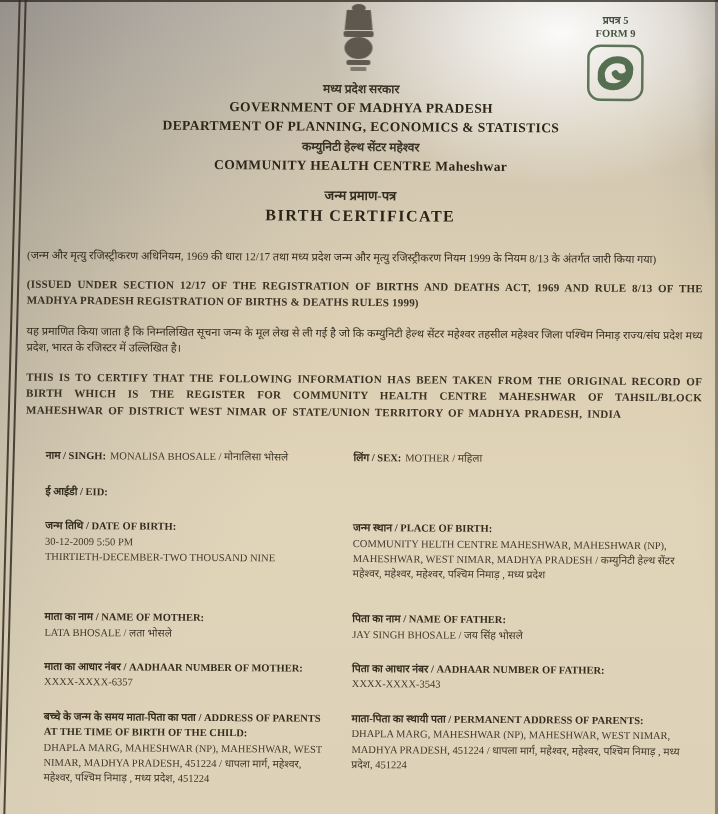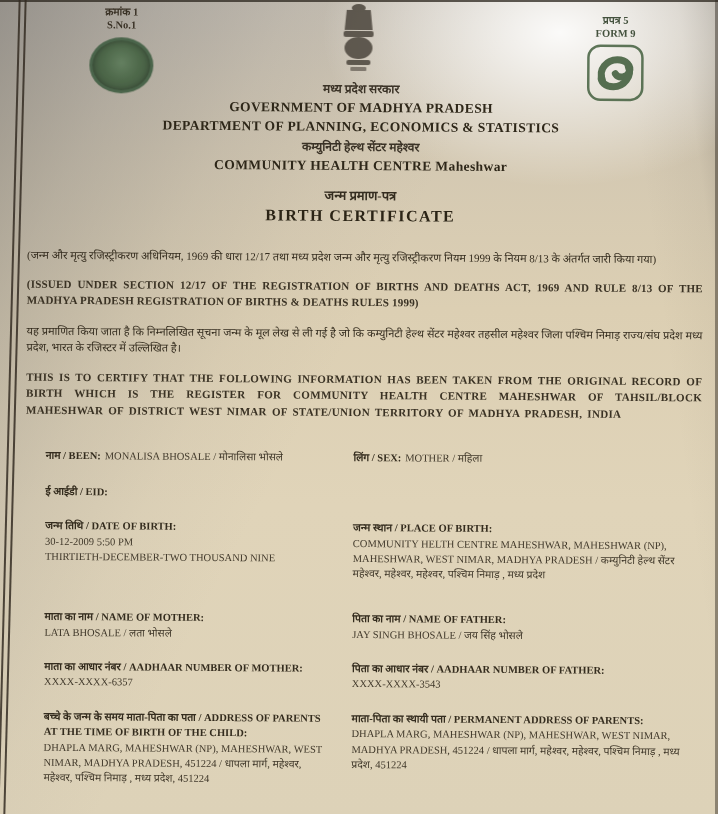--- a/index.html
+++ b/index.html
@@ -71,25 +71,20 @@
 <body>
 
 <div class="photo">
   <div class="edge-top"></div>
   <div class="edge-right"></div>
   <div class="border-line bl1"></div>
   <div class="border-line bl2"></div>
 
   <div class="sheet">
 
-    <div class="corner corner-left">
-      <div>क्रमांक 1</div>
-      <div>S.No.1</div>
-      <div class="oval-seal"></div>
-    </div>
 
     <div class="emblem-wrap">
       <svg width="52" height="78" viewBox="0 0 52 78">
         <g fill="#4b453c">
           <path d="M14 6 L38 6 L40 26 L12 26 Z"></path>
           <ellipse cx="26" cy="4" rx="7" ry="4"></ellipse>
           <rect x="11" y="27" width="30" height="6" rx="2"></rect>
           <ellipse cx="26" cy="44" rx="14" ry="11"></ellipse>
           <rect x="14" y="56" width="24" height="5" rx="2"></rect>
           <rect x="18" y="63" width="16" height="4" rx="1" opacity="0.7"></rect>
@@ -121,21 +116,21 @@
       <div class="para p-act-hi">(जन्म और मृत्यु रजिस्ट्रीकरण अधिनियम, 1969 की धारा 12/17 तथा मध्य प्रदेश जन्म और मृत्यु रजिस्ट्रीकरण नियम 1999 के नियम 8/13 के अंतर्गत जारी किया गया)</div>
       <div class="para p-act-en">(ISSUED UNDER SECTION 12/17 OF THE REGISTRATION OF BIRTHS AND DEATHS ACT, 1969 AND RULE 8/13 OF THE MADHYA PRADESH REGISTRATION OF BIRTHS &amp; DEATHS RULES 1999)</div>
       <div class="para p-cert-hi">यह प्रमाणित किया जाता है कि निम्नलिखित सूचना जन्म के मूल लेख से ली गई है जो कि कम्युनिटी हेल्थ सेंटर महेश्वर तहसील महेश्वर जिला पश्चिम निमाड़ राज्य/संघ प्रदेश मध्य प्रदेश, भारत के रजिस्टर में उल्लिखित है।</div>
       <div class="para p-cert-en">THIS IS TO CERTIFY THAT THE FOLLOWING INFORMATION HAS BEEN TAKEN FROM THE ORIGINAL RECORD OF BIRTH WHICH IS THE REGISTER FOR COMMUNITY HEALTH CENTRE MAHESHWAR OF TAHSIL/BLOCK MAHESHWAR OF DISTRICT WEST NIMAR OF STATE/UNION TERRITORY OF MADHYA PRADESH, INDIA</div>
     </div>
 
     <div class="fields">
 
       <div class="frow r-name">
         <div class="fcol-l inline-field">
-          <span class="flabel">नाम / BEEN:</span>
+          <span class="flabel">नाम / SINGH:</span>
           <span class="fvalue">MONALISA BHOSALE / मोनालिसा भोसले</span>
         </div>
         <div class="fcol-r inline-field">
           <span class="flabel">लिंग / SEX:</span>
           <span class="fvalue">MOTHER / महिला</span>
         </div>
       </div>
 
       <div class="frow r-eid">
         <div class="fcol-l inline-field">

